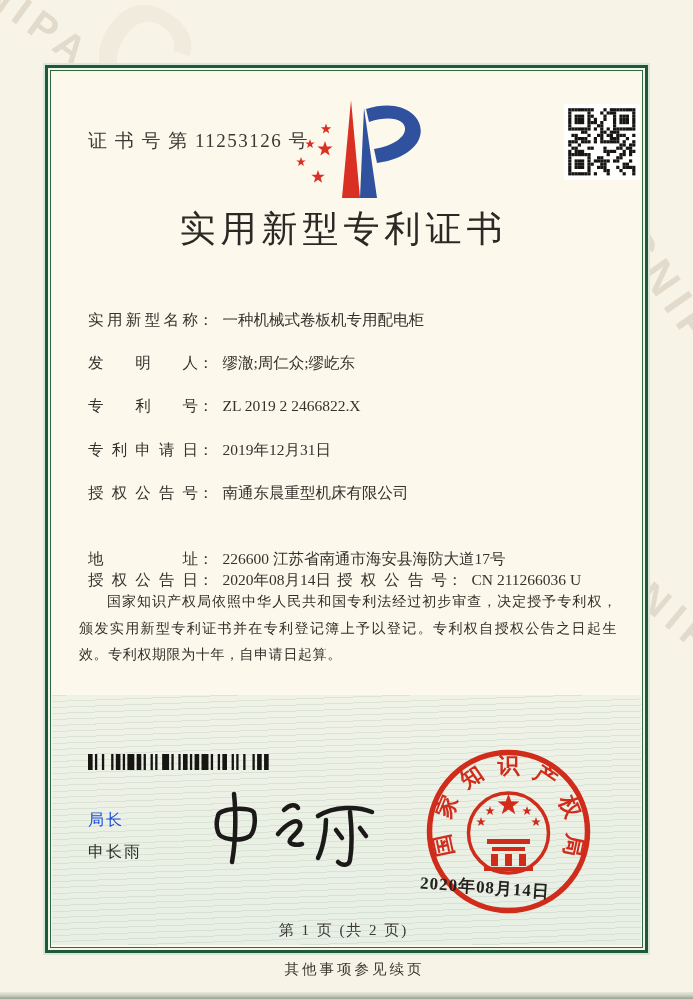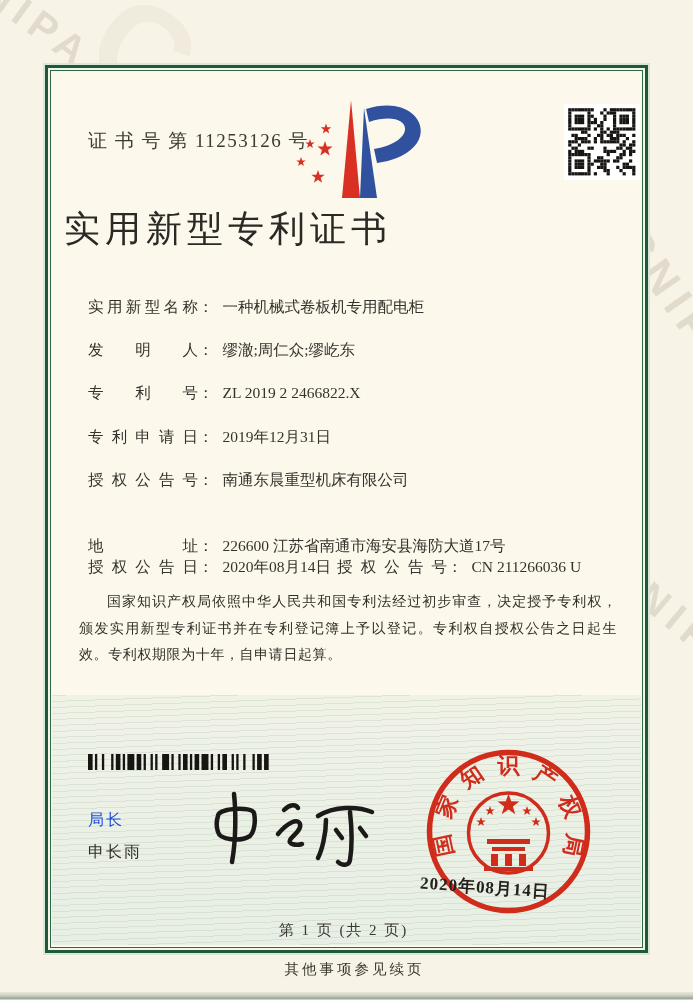--- a/index.html
+++ b/index.html
@@ -39,23 +39,23 @@
     position:absolute;left:52px;top:695px;width:589px;height:250px;z-index:1;
     background:
       repeating-linear-gradient(178deg, rgba(140,172,150,0.20) 0 1px, rgba(255,255,255,0) 1px 6px),
       linear-gradient(180deg, rgba(226,235,224,0.45), rgba(230,238,227,0.95));
   }
   .cert-no{position:absolute;left:88px;top:104px;z-index:2;font-size:19px;letter-spacing:1.5px;color:#3b3933;margin-top:24px;}
   .logo{position:absolute;left:262px;top:96px;width:175px;height:108px;z-index:2;}
   .qr{position:absolute;left:564px;top:104px;width:76px;height:76px;z-index:2;background:#fff;}
   .title{
     position:absolute;left:45px;top:205px;width:597px;z-index:2;
-    text-align:left;font-size:36px;letter-spacing:5px;color:#2b2925;font-weight:500;padding-left:19px;
-  }
-  .row{position:absolute;left:88px;width:540px;z-index:2;font-size:15.5px;line-height:22px;color:#34322c;}
+    text-align:center;font-size:36px;letter-spacing:5px;color:#2b2925;font-weight:500;
+  }
+  .row{position:absolute;left:88px;width:540px;z-index:2;font-size:15.5px;line-height:22px;color:#34322c;margin-top:13px;}
   .flabel{display:inline-block;width:110px;text-align:justify;text-align-last:justify;vertical-align:top;}
   .fval{margin-left:9px;}
   .grp2{position:absolute;left:249px;top:0;}
   .body-text{
     position:absolute;left:79px;top:589px;width:538px;z-index:2;
     font-size:14px;line-height:26.5px;letter-spacing:0.6px;
     color:#312f28;text-align:justify;
   }
   .body-text p{margin:0;text-indent:2em;}
   .barcode{position:absolute;left:88px;top:754px;width:183px;height:16px;z-index:2;}

